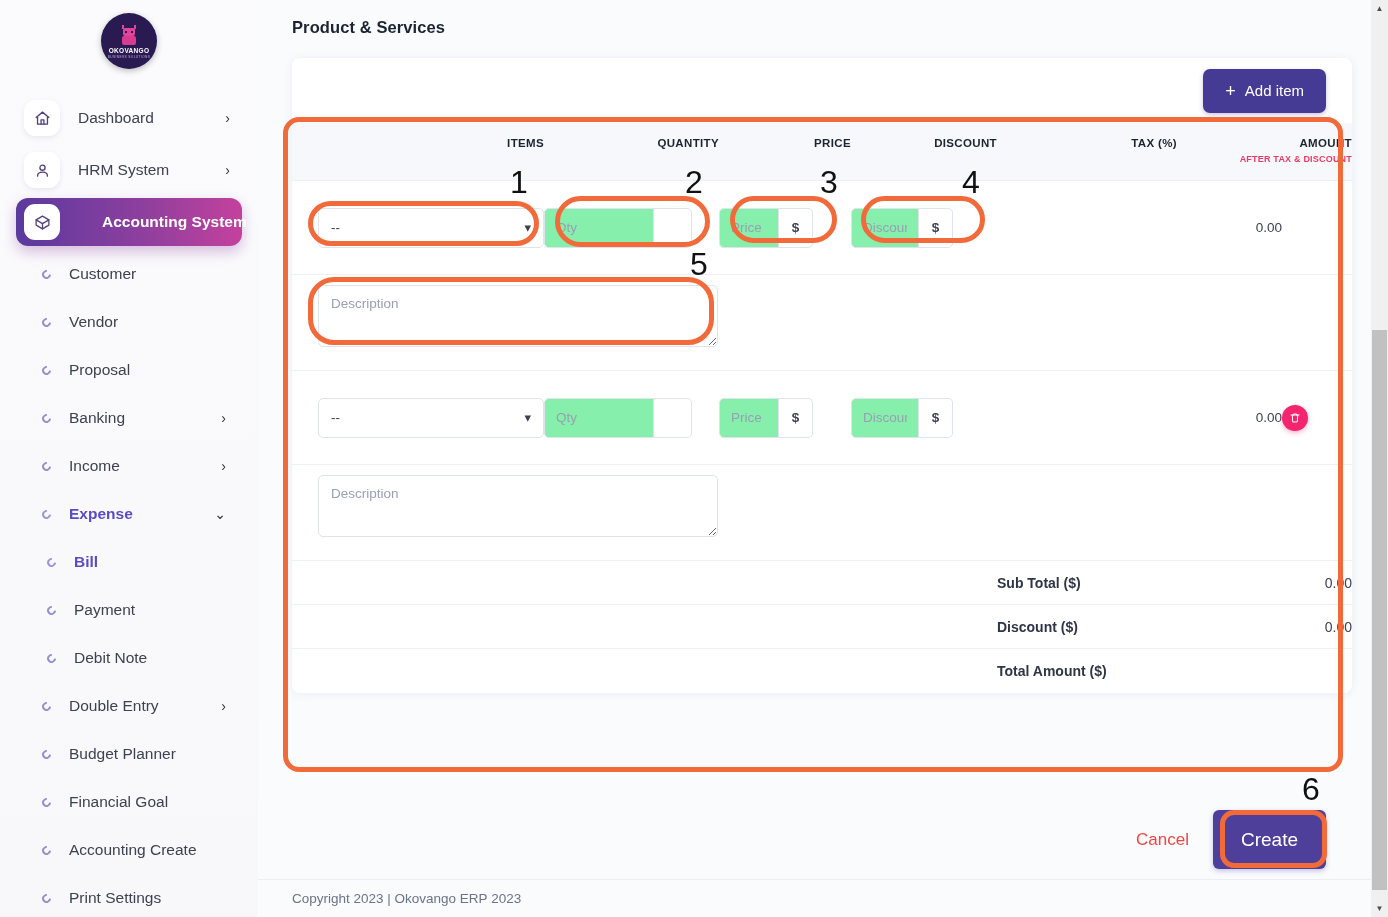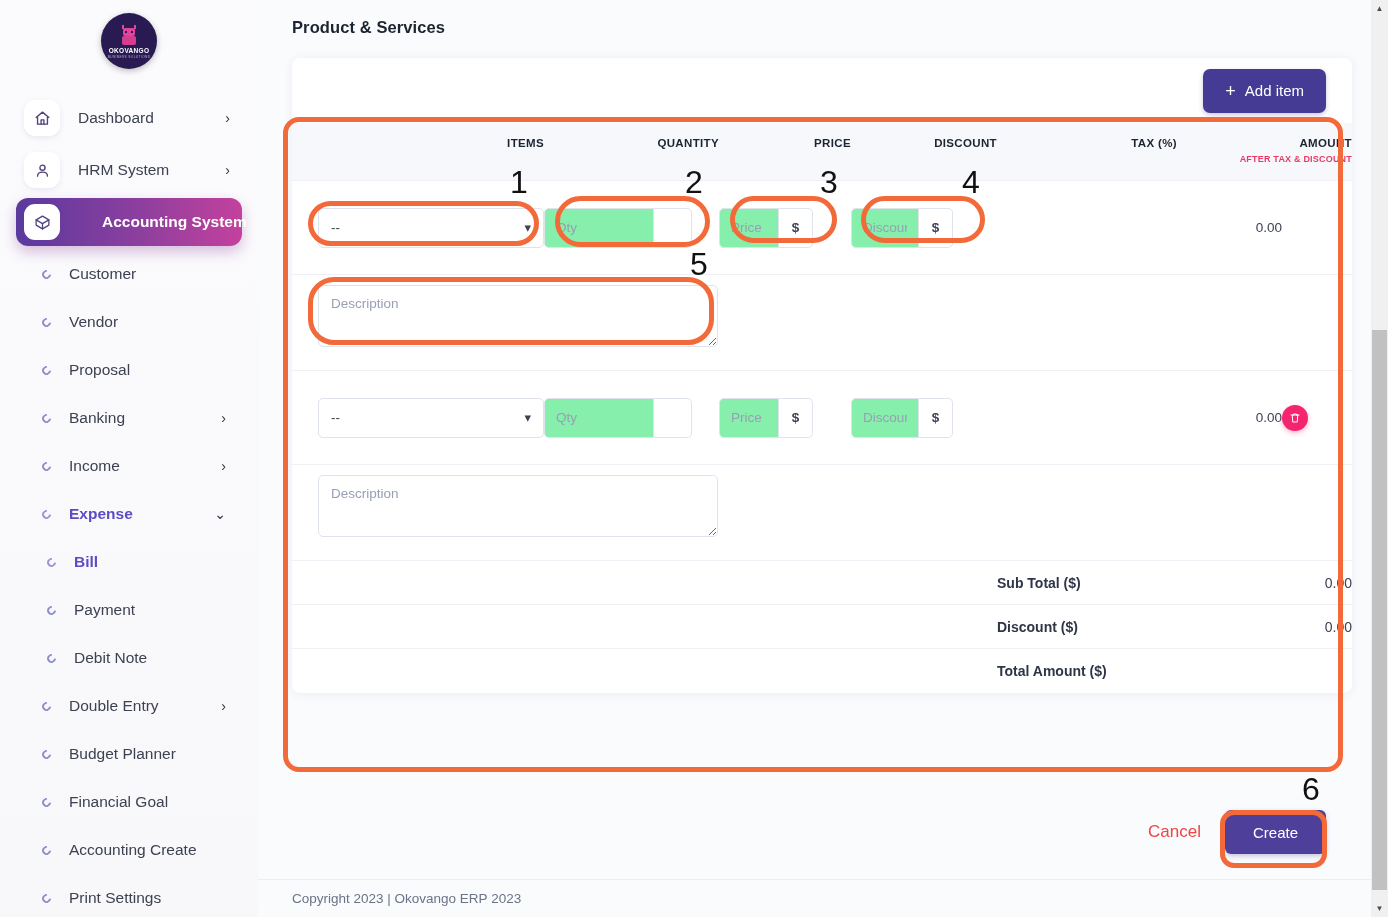--- a/index.html
+++ b/index.html
@@ -141,22 +141,22 @@
   tr.sumrow td { height:44px; vertical-align:middle; }
   td.sum-label { text-align:left; padding-left:0; font-size:14px; font-weight:700; color:#2e3547;}
   td.sum-val { text-align:right; padding-right:60px; font-size:14px; color:#3d4152;}
 
   .actions {
     position:absolute; left:34px; top:810px; width:1060px;
     display:flex; align-items:center; justify-content:flex-end; gap:24px; padding-right:26px;
   }
   .cancel-btn { background:none; border:none; font-size:17px; color:#ef4444; font-family:inherit; cursor:pointer;}
   .create-btn {
-    background:#4e3f9a; color:#fff; border:none; border-radius:6px; height:44px; padding:0 28px;
-    font-size:15px; font-family:inherit; cursor:pointer; box-shadow:0 2px 5px rgba(78,63,154,.3);
+    background:#4e3f9a; color:#fff; border:none; border-radius:6px; height:59px; padding:0 28px;
+    font-size:19px; font-family:inherit; cursor:pointer; box-shadow:0 2px 5px rgba(78,63,154,.3);
   }
 
   .footer { position:absolute; left:0; bottom:0; width:100%; height:38px;
             border-top:1px solid #eceef3; background:#fafbfd;
             display:flex; align-items:center; padding-left:34px;
             font-size:13.5px; color:#6b7387;}
 
   
   .anno { position:absolute; left:0; top:0; width:1388px; height:917px; pointer-events:none; z-index:40;}
   .hl { position:absolute; border:5px solid #f2693a; border-radius:26px; }

